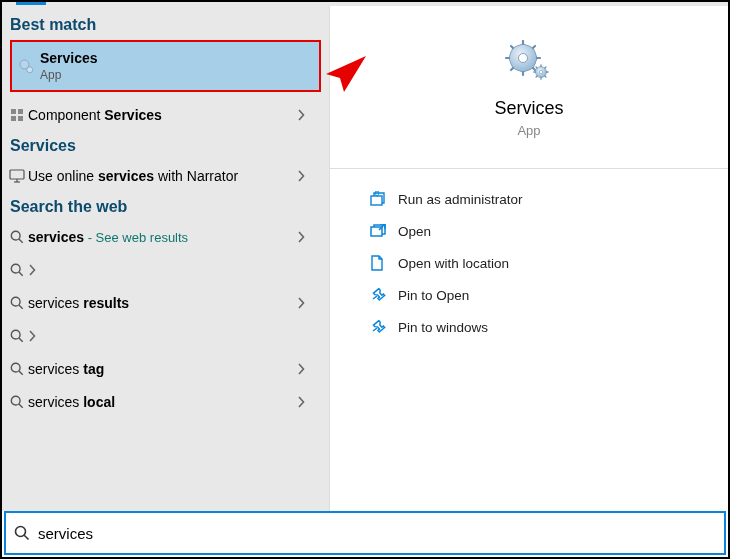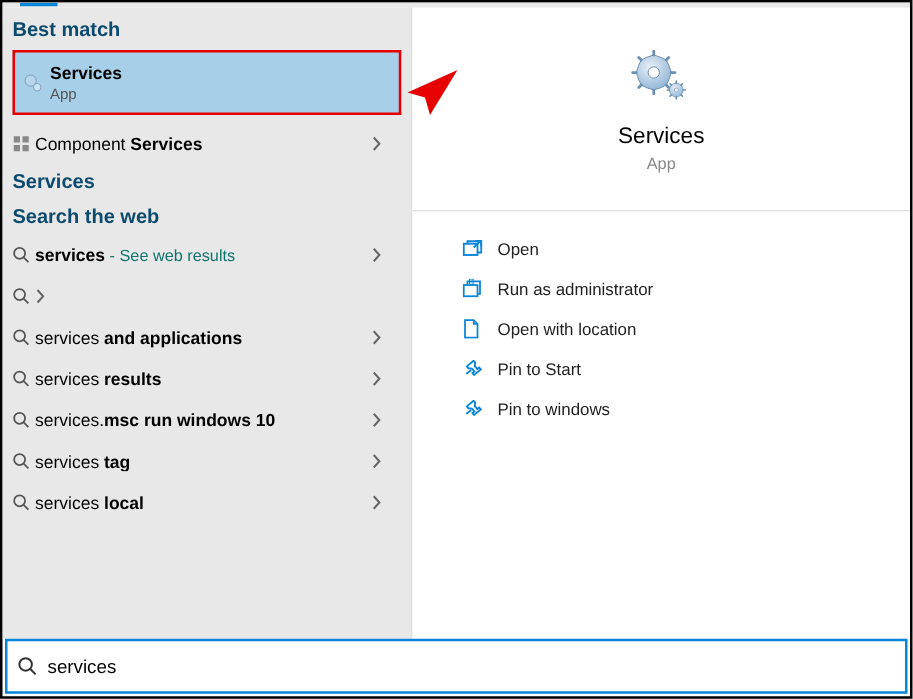--- a/index.html
+++ b/index.html
@@ -71,20 +71,37 @@
           <div class="r-label">Component <span class="em">Services</span></div>
           <div class="chev">
             <svg width="8" height="12" viewBox="0 0 8 12" fill="none" stroke="#666" stroke-width="1.6">
               <path d="M2 1 L6.5 6 L2 11"></path>
             </svg>
           </div>
         </div>
       </div>
 
     <div class="section-header">Services</div>
+    <div id="settings-list">
+        <div class="row">
+          <div class="r-icon">
+            <svg width="16" height="14" viewBox="0 0 16 14" fill="none" stroke="#555" stroke-width="1.2">
+              <rect x="1" y="1" width="14" height="9" rx="1"></rect>
+              <line x1="5" y1="13" x2="11" y2="13"></line>
+              <line x1="8" y1="10" x2="8" y2="13"></line>
+            </svg>
+          </div>
+          <div class="r-label">Use online <span class="em">services</span> with Narrator</div>
+          <div class="chev">
+            <svg width="8" height="12" viewBox="0 0 8 12" fill="none" stroke="#666" stroke-width="1.6">
+              <path d="M2 1 L6.5 6 L2 11"></path>
+            </svg>
+          </div>
+        </div>
+      </div>
 
     <div class="section-header">Search the web</div>
     <div id="web-list">
         <div class="row">
           <div class="r-icon">
             <svg width="14" height="14" viewBox="0 0 16 16" fill="none" stroke="#555" stroke-width="1.6">
               <circle cx="6.5" cy="6.5" r="5"></circle>
               <line x1="10.2" y1="10.2" x2="14.5" y2="14.5"></line>
             </svg>
           </div>
@@ -108,49 +125,34 @@
             </svg>
           </div>
         </div>
         <div class="row">
           <div class="r-icon">
             <svg width="14" height="14" viewBox="0 0 16 16" fill="none" stroke="#555" stroke-width="1.6">
               <circle cx="6.5" cy="6.5" r="5"></circle>
               <line x1="10.2" y1="10.2" x2="14.5" y2="14.5"></line>
             </svg>
           </div>
-          <div class="r-label">services <span class="em">and applications</span></div>
-          <div class="chev">
-            <svg width="8" height="12" viewBox="0 0 8 12" fill="none" stroke="#666" stroke-width="1.6">
-              <path d="M2 1 L6.5 6 L2 11"></path>
-            </svg>
-          </div>
-        </div>
-        <div class="row">
-          <div class="r-icon">
-            <svg width="14" height="14" viewBox="0 0 16 16" fill="none" stroke="#555" stroke-width="1.6">
-              <circle cx="6.5" cy="6.5" r="5"></circle>
-              <line x1="10.2" y1="10.2" x2="14.5" y2="14.5"></line>
-            </svg>
-          </div>
           <div class="r-label">services <span class="em">results</span></div>
           <div class="chev">
             <svg width="8" height="12" viewBox="0 0 8 12" fill="none" stroke="#666" stroke-width="1.6">
               <path d="M2 1 L6.5 6 L2 11"></path>
             </svg>
           </div>
         </div>
         <div class="row">
           <div class="r-icon">
             <svg width="14" height="14" viewBox="0 0 16 16" fill="none" stroke="#555" stroke-width="1.6">
               <circle cx="6.5" cy="6.5" r="5"></circle>
               <line x1="10.2" y1="10.2" x2="14.5" y2="14.5"></line>
             </svg>
           </div>
-          <div class="r-label">services.<span class="em">msc run windows 10</span></div>
           <div class="chev">
             <svg width="8" height="12" viewBox="0 0 8 12" fill="none" stroke="#666" stroke-width="1.6">
               <path d="M2 1 L6.5 6 L2 11"></path>
             </svg>
           </div>
         </div>
         <div class="row">
           <div class="r-icon">
             <svg width="14" height="14" viewBox="0 0 16 16" fill="none" stroke="#555" stroke-width="1.6">
               <circle cx="6.5" cy="6.5" r="5"></circle>
@@ -220,56 +222,56 @@
               </g>
           </g>
         </svg>
       </div>
       <div class="pv-title">Services</div>
       <div class="pv-sub">App</div>
     </div>
     <div class="actions" id="actions-list">
         <div class="action">
           <div class="a-icon">
+            <svg width="16" height="16" viewBox="0 0 16 16" fill="none" stroke="#0a84d8" stroke-width="1.4">
+              <rect x="1" y="5" width="11" height="9"></rect>
+              <path d="M4 5 V2 H14 V12 H12"></path>
+              <path d="M11 2 L11 7 C11 9 9.5 10 8.5 10.5 C7.5 10 6 9 6 7 L6 2 Z" transform="translate(2,-1) scale(0.6)" fill="#0a84d8" fill-opacity="0.12"></path>
+            </svg>
+          </div>
+          <div class="a-label">Run as administrator</div>
+        </div>
+        <div class="action">
+          <div class="a-icon">
             <svg width="16" height="14" viewBox="0 0 16 14" fill="none" stroke="#0a84d8" stroke-width="1.5">
               <rect x="1" y="3" width="11" height="9"></rect>
               <path d="M4 3 V1 H15 V10 H12"></path>
               <path d="M10 0 L15 0 L15 5" fill="none"></path>
               <path d="M15 0 L9 6"></path>
             </svg>
           </div>
           <div class="a-label">Open</div>
         </div>
         <div class="action">
           <div class="a-icon">
-            <svg width="16" height="16" viewBox="0 0 16 16" fill="none" stroke="#0a84d8" stroke-width="1.4">
-              <rect x="1" y="5" width="11" height="9"></rect>
-              <path d="M4 5 V2 H14 V12 H12"></path>
-              <path d="M11 2 L11 7 C11 9 9.5 10 8.5 10.5 C7.5 10 6 9 6 7 L6 2 Z" transform="translate(2,-1) scale(0.6)" fill="#0a84d8" fill-opacity="0.12"></path>
-            </svg>
-          </div>
-          <div class="a-label">Run as administrator</div>
-        </div>
-        <div class="action">
-          <div class="a-icon">
             <svg width="14" height="16" viewBox="0 0 14 16" fill="none" stroke="#0a84d8" stroke-width="1.4">
               <path d="M2 1 H9 L12 4 V15 H2 Z"></path>
               <path d="M9 1 V4 H12"></path>
             </svg>
           </div>
           <div class="a-label">Open with location</div>
         </div>
         <div class="action">
           <div class="a-icon">
             <svg width="16" height="14" viewBox="0 0 16 14" fill="none" stroke="#0a84d8" stroke-width="1.5">
               <path d="M6 2 H13 V4 L11 6 V9 H13 V11 H6 V9 H8 V6 L6 4 Z" transform="rotate(-40 9 7)"></path>
               <line x1="3" y1="11" x2="7" y2="8"></line>
             </svg>
           </div>
-          <div class="a-label">Pin to Start</div>
+          <div class="a-label">Pin to Open</div>
         </div>
         <div class="action">
           <div class="a-icon">
             <svg width="16" height="14" viewBox="0 0 16 14" fill="none" stroke="#0a84d8" stroke-width="1.5">
               <path d="M6 2 H13 V4 L11 6 V9 H13 V11 H6 V9 H8 V6 L6 4 Z" transform="rotate(-40 9 7)"></path>
               <line x1="3" y1="11" x2="7" y2="8"></line>
             </svg>
           </div>
           <div class="a-label">Pin to windows</div>
         </div>

